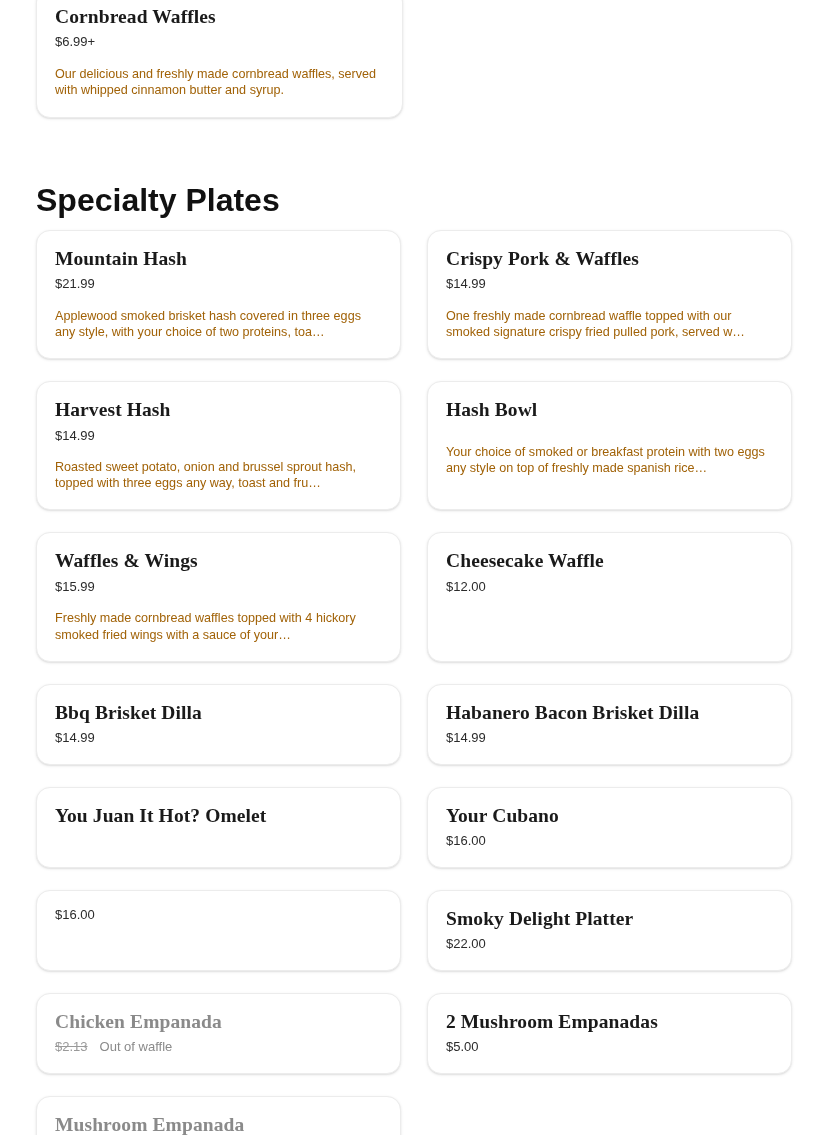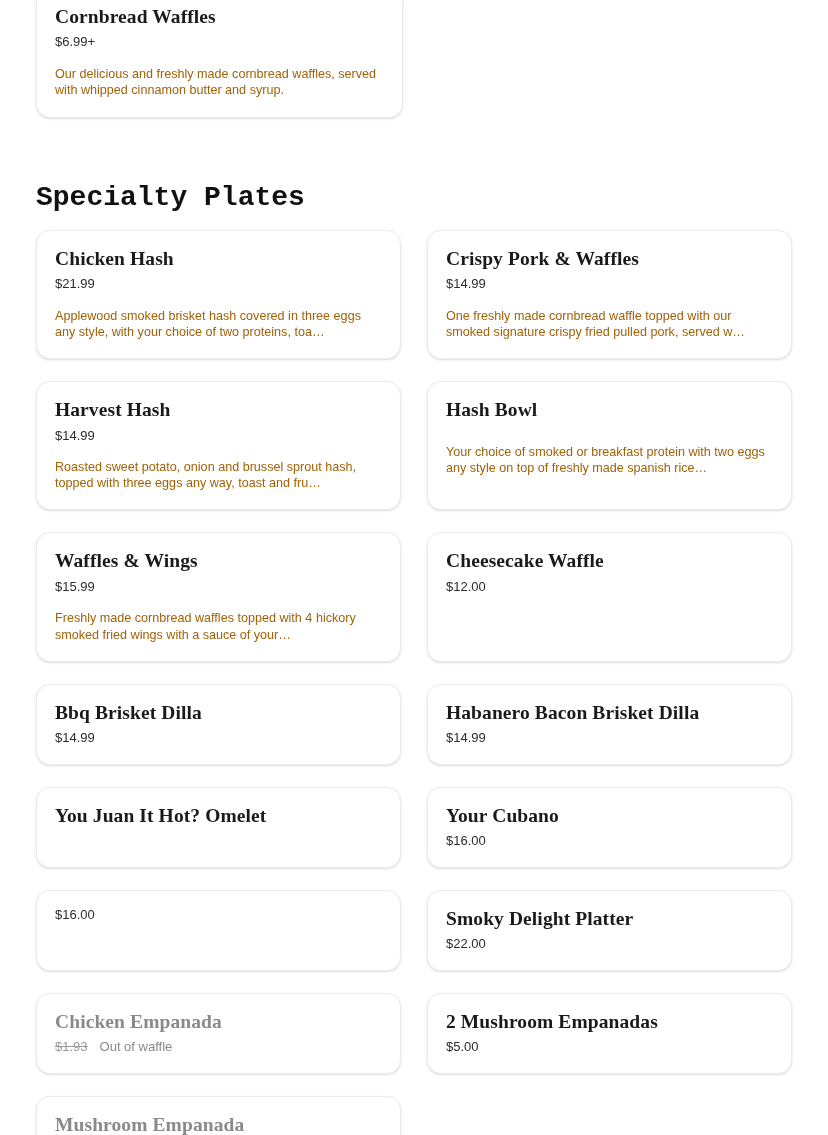--- a/index.html
+++ b/index.html
@@ -76,22 +76,22 @@
   .card-desc {
     font-family: "Liberation Sans", sans-serif;
     font-size: 12.6px;
     color: #a16207;
     line-height: 1.28;
     margin-top: 16px;
     max-height: 33px;
     overflow: hidden;
   }
   .section-title {
-    font-family: Liberation Mono, monospace;
-    font-size: 28px;
+    font-family: Liberation Sans, sans-serif;
+    font-size: 32px;
     font-weight: bold;
     color: #111111;
     margin: 0;
     padding: 0;
   }
 
   
   .abs { position: absolute; box-sizing: border-box; }
 </style>
 </head>
@@ -109,21 +109,21 @@
     </div>
   </div>
 
   <div class="abs" style="left:36px; top:182px;">
     <h2 class="section-title">Specialty Plates</h2>
   </div>
 
   <div class="abs" style="left:36px; top:230px; width:756px;">
     <div class="grid" id="grid">
         <div class="card tall">
-          <div class="card-title">Chicken Hash</div>
+          <div class="card-title">Mountain Hash</div>
           <div class="price-row">
             <div class="card-price">$21.99</div>
           </div>
           <div class="card-desc">Applewood smoked brisket hash covered in three eggs any style, with your choice of two proteins, toa…</div>
         </div>
         <div class="card tall">
           <div class="card-title">Crispy Pork &amp; Waffles</div>
           <div class="price-row">
             <div class="card-price">$14.99</div>
           </div>
@@ -182,21 +182,21 @@
         </div>
         <div class="card short">
           <div class="card-title">Smoky Delight Platter</div>
           <div class="price-row">
             <div class="card-price">$22.00</div>
           </div>
         </div>
         <div class="card short">
           <div class="card-title muted">Chicken Empanada</div>
           <div class="price-row">
-            <div class="card-price struck">$1.93</div>
+            <div class="card-price struck">$2.13</div>
             <div class="oos">Out of waffle</div>
           </div>
         </div>
         <div class="card short">
           <div class="card-title">2 Mushroom Empanadas</div>
           <div class="price-row">
             <div class="card-price">$5.00</div>
           </div>
         </div>
         <div class="card short">

